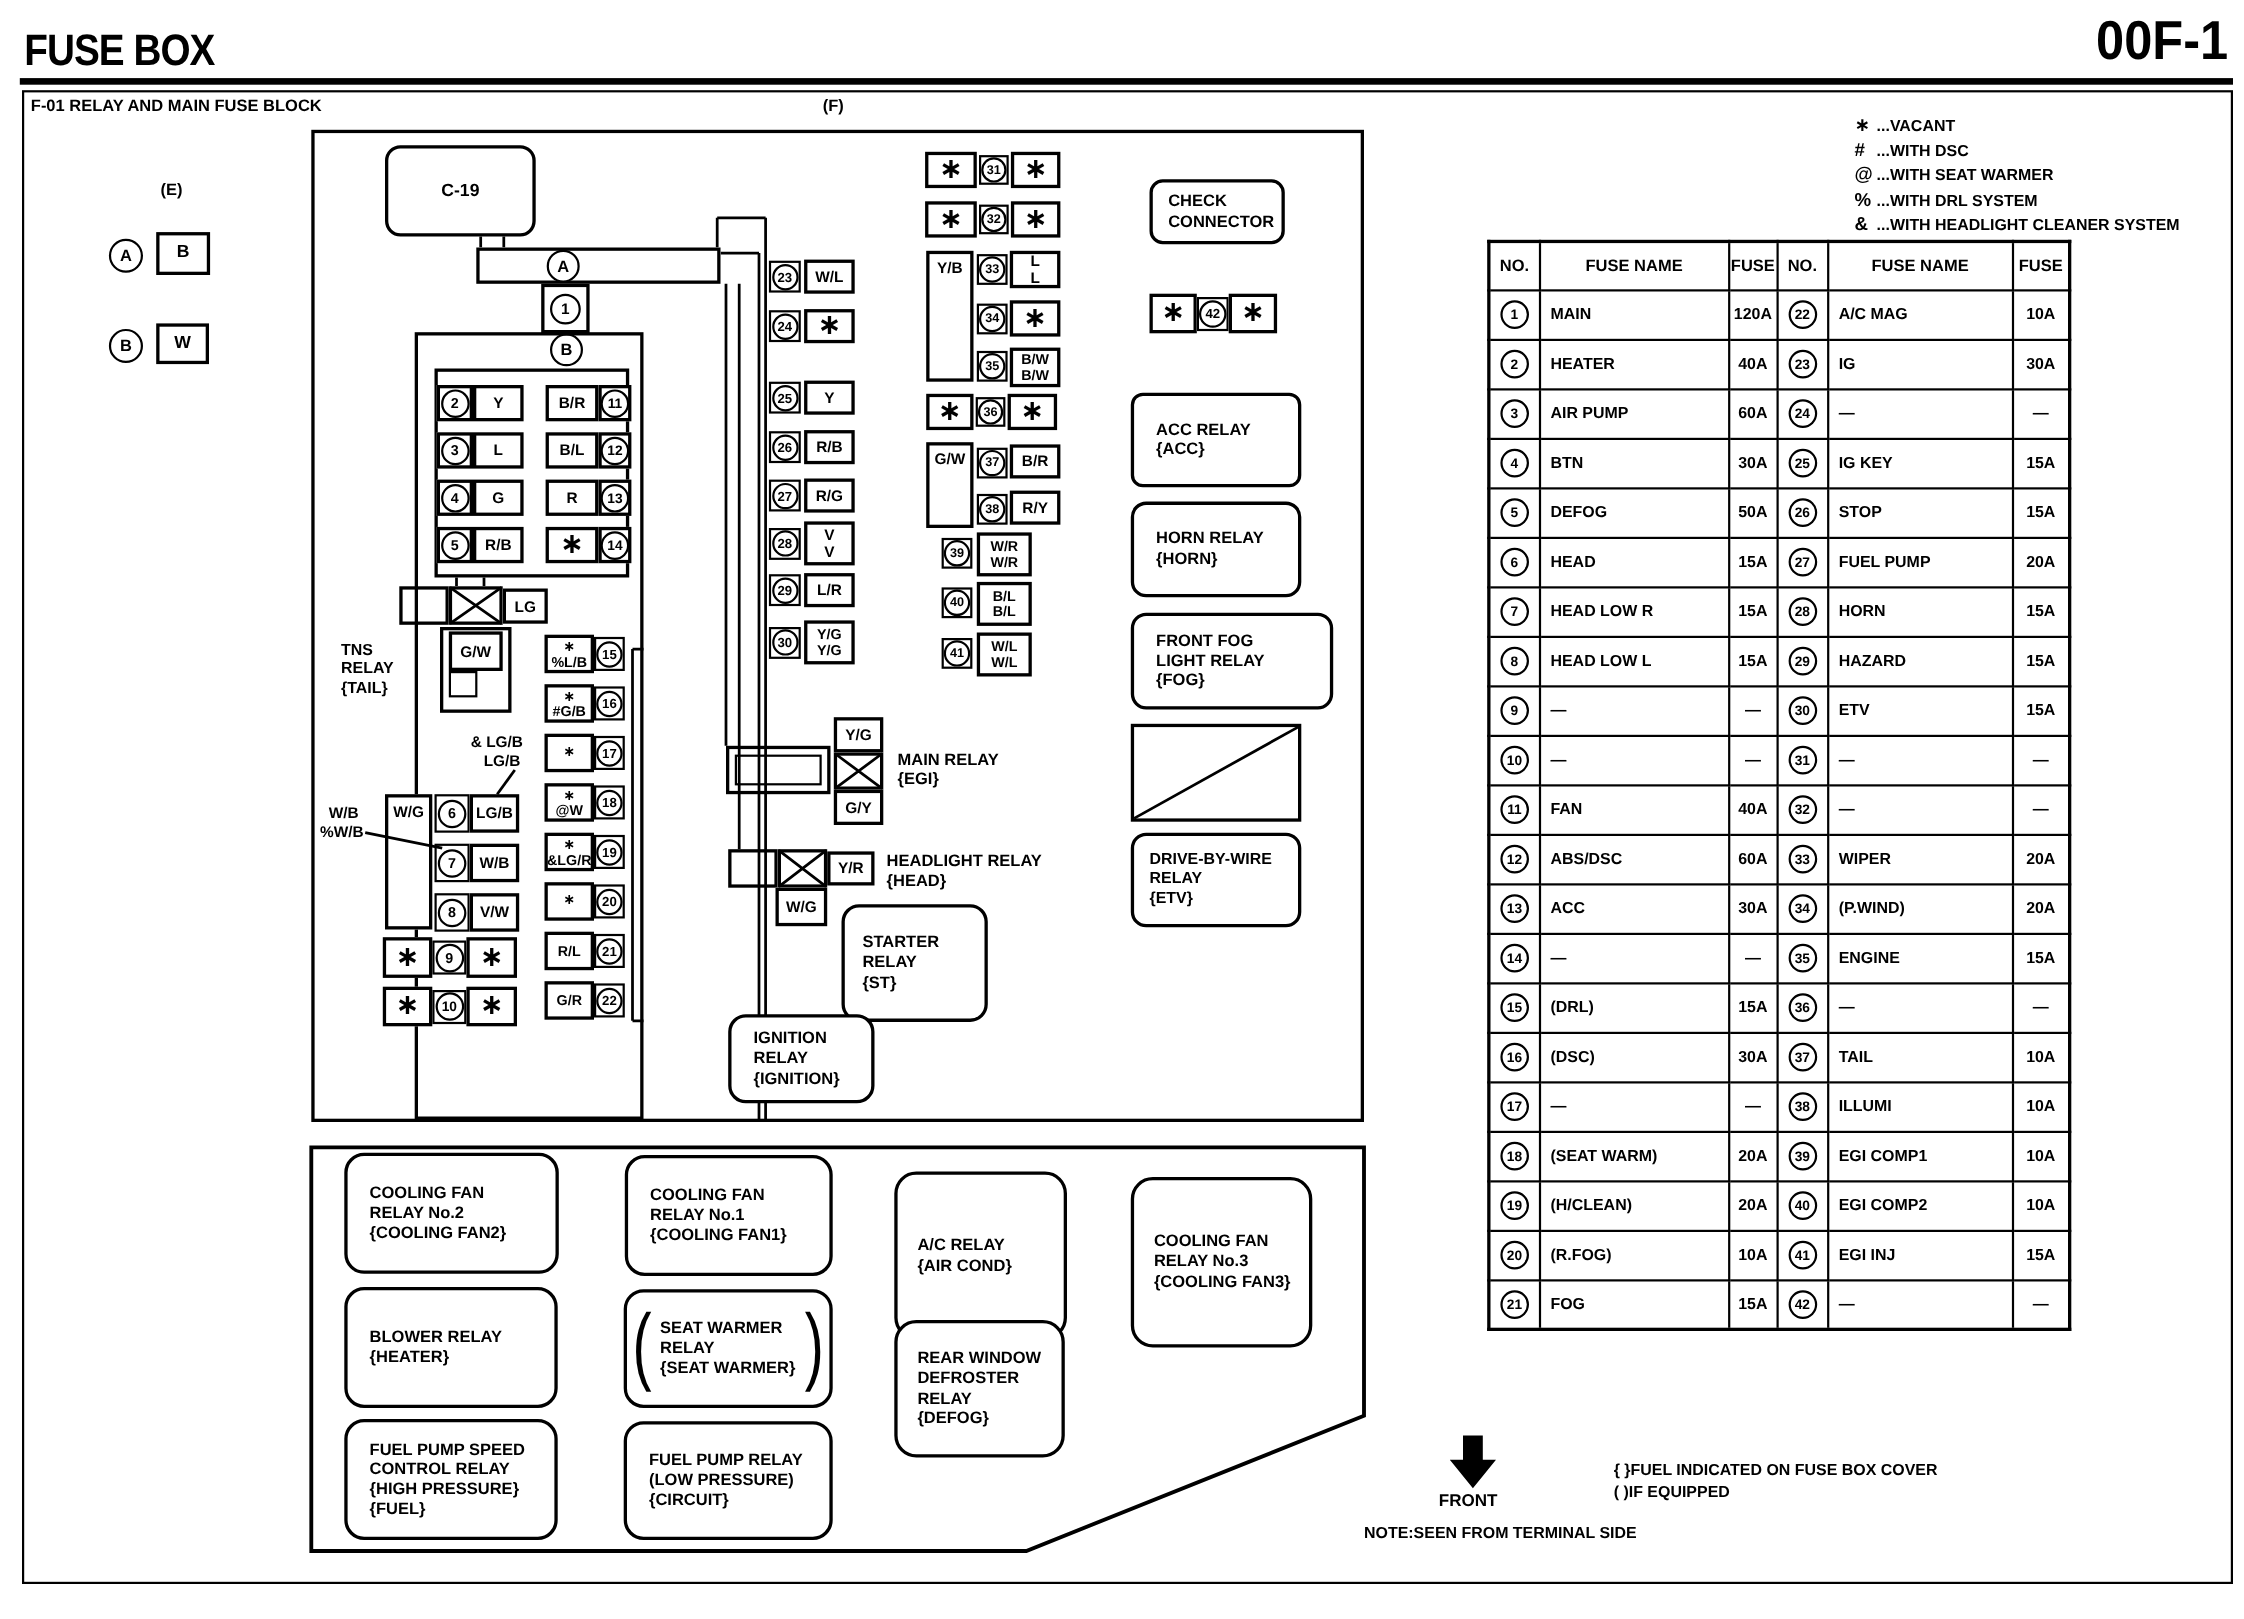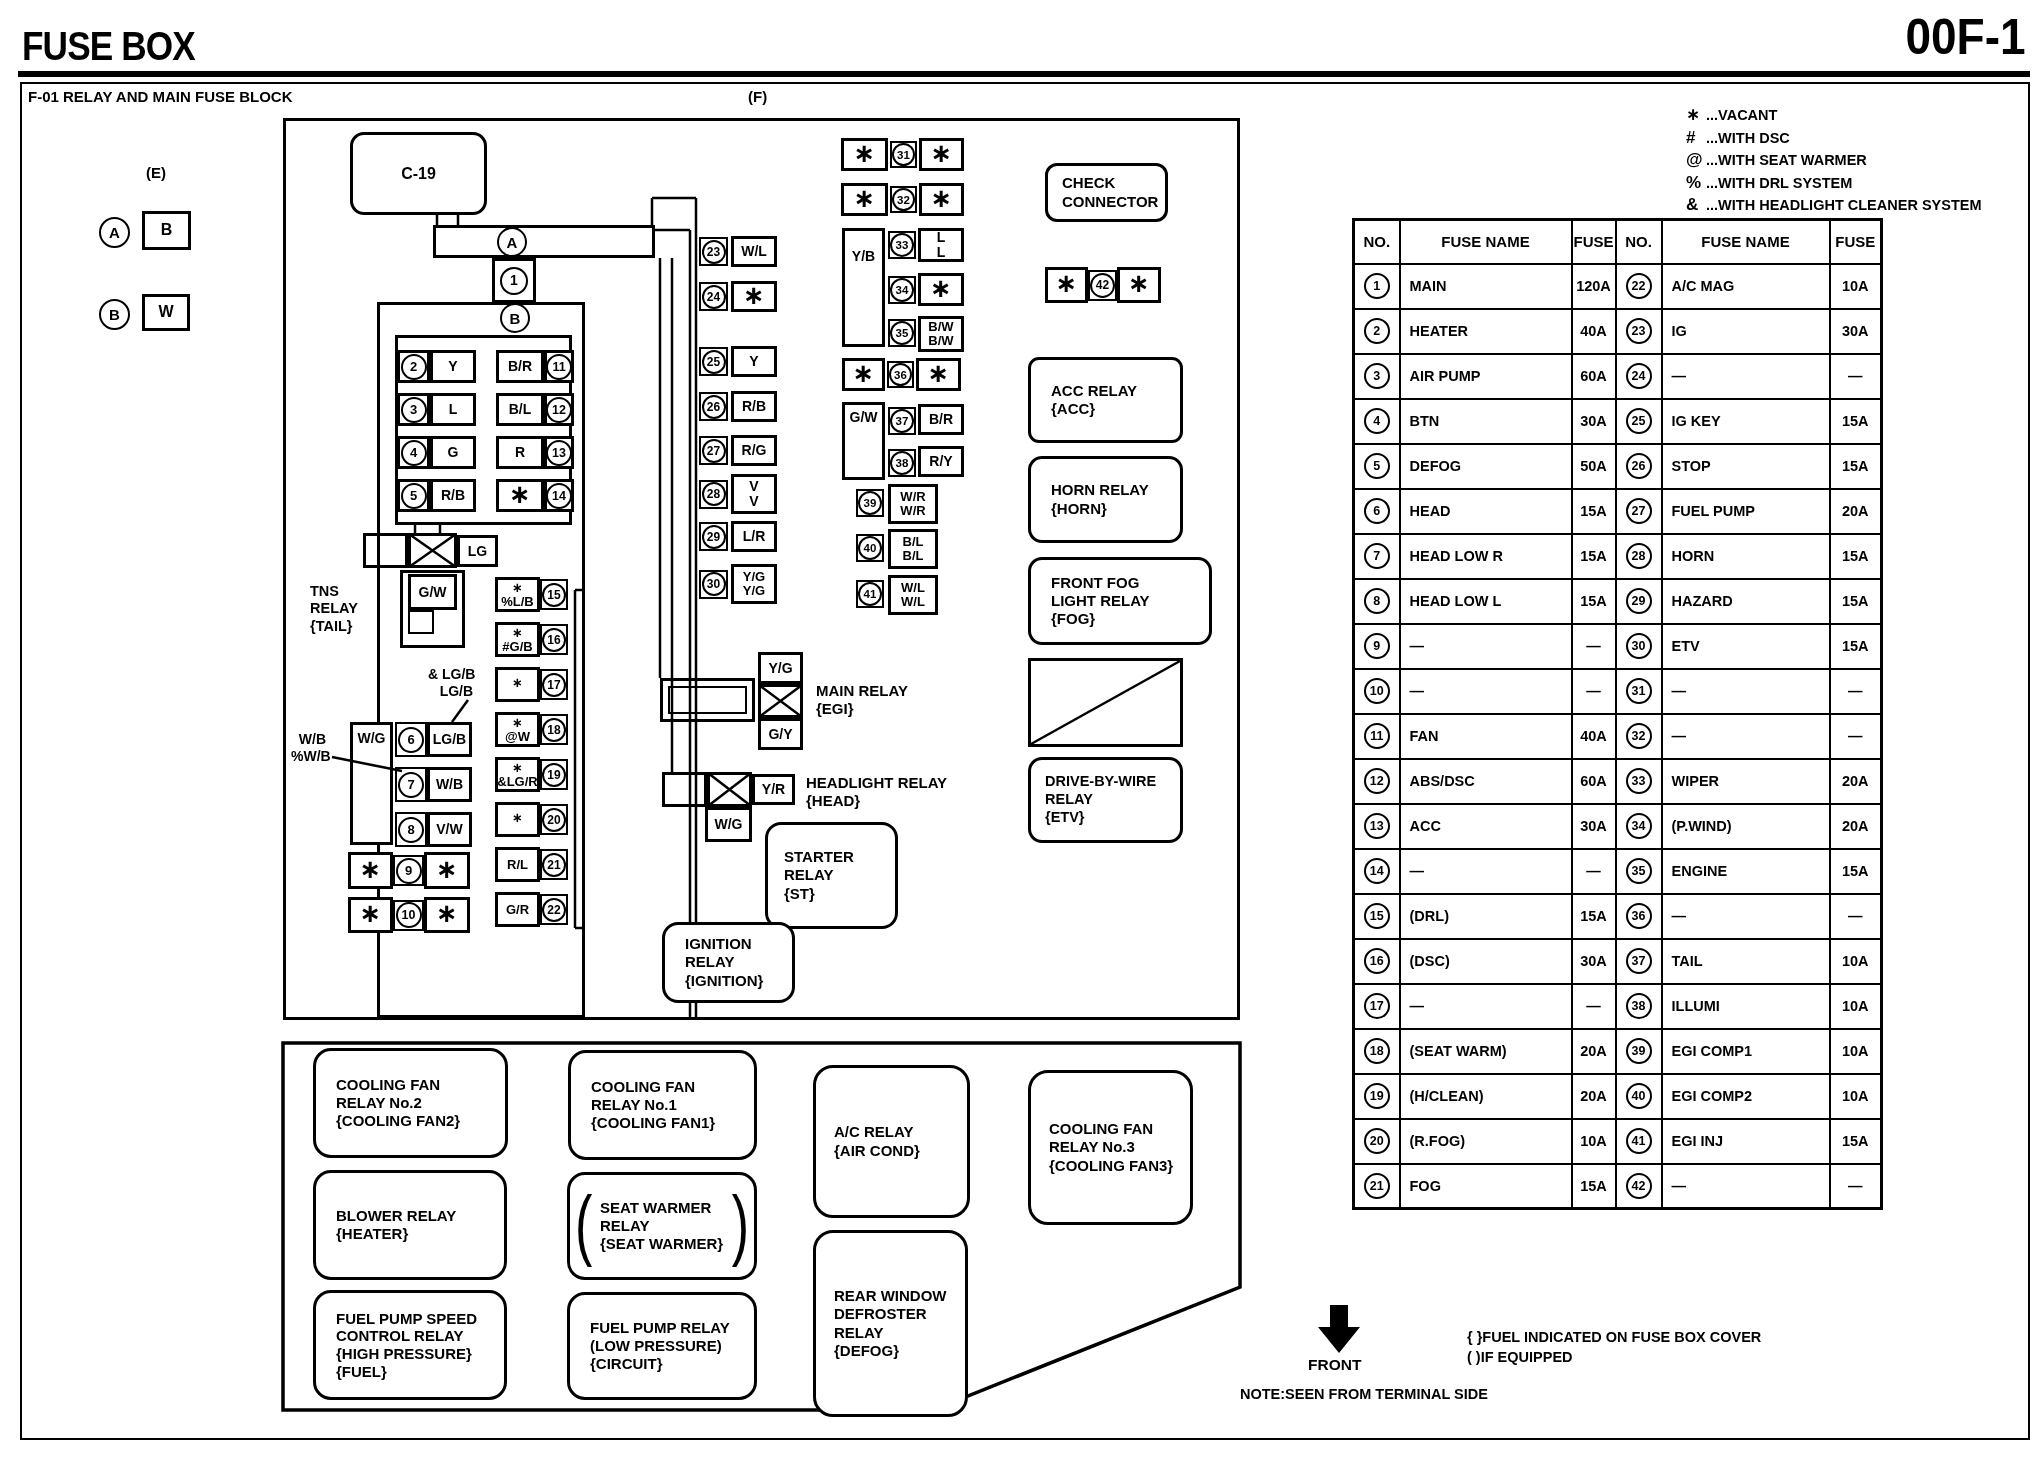--- a/index.html
+++ b/index.html
@@ -356,21 +356,21 @@
       </span>
     <span class="c st" style="position:static;width:45px;height:33px;">∗</span>
   </div>
   <div class="flexrow" style="left:841px;top:183px;gap:2px;">
     <span class="c st" style="position:static;width:47px;height:33px;">∗</span>
     <span class="sqc" style="width:27px;height:27px;border-width:2.5px;">
         <span class="circ" style="width:23px;height:23px;font-size:11.5px;">32</span>
       </span>
     <span class="c st" style="position:static;width:45px;height:33px;">∗</span>
   </div>
-  <div class="c" style="left:842px;top:228px;width:43px;height:119px;align-items:flex-start;padding-top:18px;">Y/B</div>
+  <div class="c" style="left:842px;top:228px;width:43px;height:119px;align-items:flex-start;padding-top:5px;">Y/B</div>
   <span class="sqc abs" style="left:888px;top:231px;width:28px;height:28px;border-width:2.5px;">
       <span class="circ" style="width:24px;height:24px;font-size:11.5px;">33</span>
     </span>
   <div class="c" style="left:918px;top:228px;width:46px;height:34px;">L
 L</div>
   <span class="sqc abs" style="left:888px;top:276px;width:28px;height:28px;border-width:2.5px;">
       <span class="circ" style="width:24px;height:24px;font-size:11.5px;">34</span>
     </span>
   <div class="c st" style="left:918px;top:273px;width:46px;height:33px;">∗</div>
   <span class="sqc abs" style="left:888px;top:319px;width:28px;height:28px;border-width:2.5px;">
@@ -470,21 +470,21 @@
   </div>
   <div class="rbox" style="left:313px;top:1290px;width:194px;height:110px;border-radius:18px;line-height:1.18;">FUEL PUMP SPEED
 CONTROL RELAY
 {HIGH PRESSURE}
 {FUEL}</div>
   <div class="rbox" style="left:567px;top:1292px;width:190px;height:108px;border-radius:18px;">FUEL PUMP RELAY
 (LOW PRESSURE)
 {CIRCUIT}</div>
   <div class="rbox" style="left:813px;top:1065px;width:157px;height:153px;border-radius:20px;padding-left:18px;">A/C RELAY
 {AIR COND}</div>
-  <div class="rbox" style="left:813px;top:1230px;width:155px;height:187px;border-radius:20px;padding-left:18px;">REAR WINDOW
+  <div class="rbox" style="left:813px;top:1200px;width:155px;height:125px;border-radius:20px;padding-left:18px;">REAR WINDOW
 DEFROSTER
 RELAY
 {DEFOG}</div>
   <div class="rbox" style="left:1028px;top:1070px;width:165px;height:155px;border-radius:20px;padding-left:18px;">COOLING FAN
 RELAY No.3
 {COOLING FAN3}</div>
 
   <table class="fusetable">
     <colgroup>
       <col style="width:46px;">

